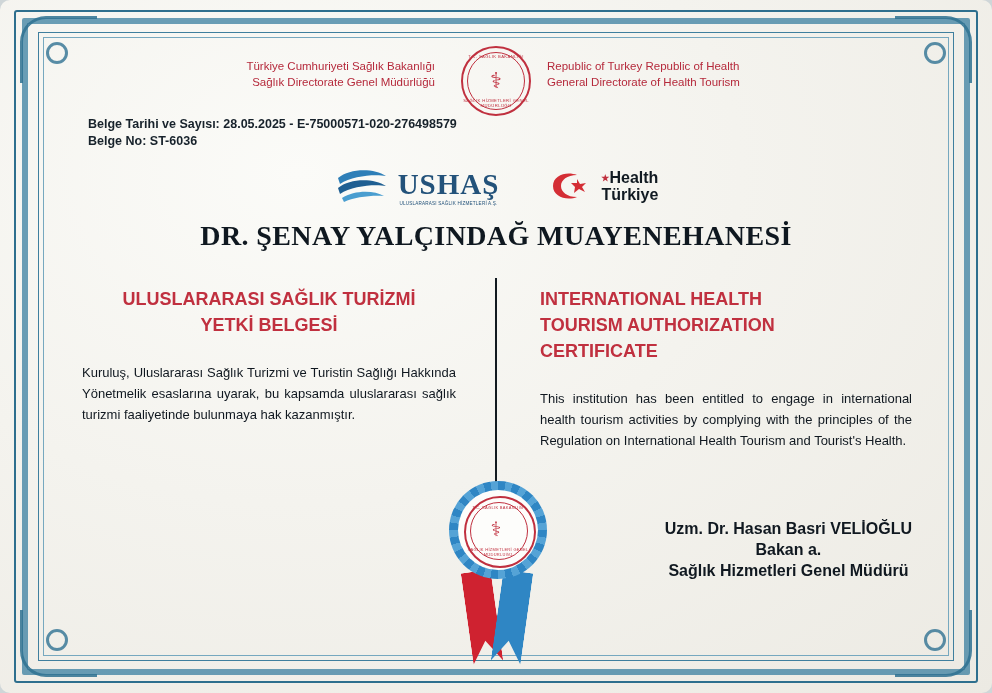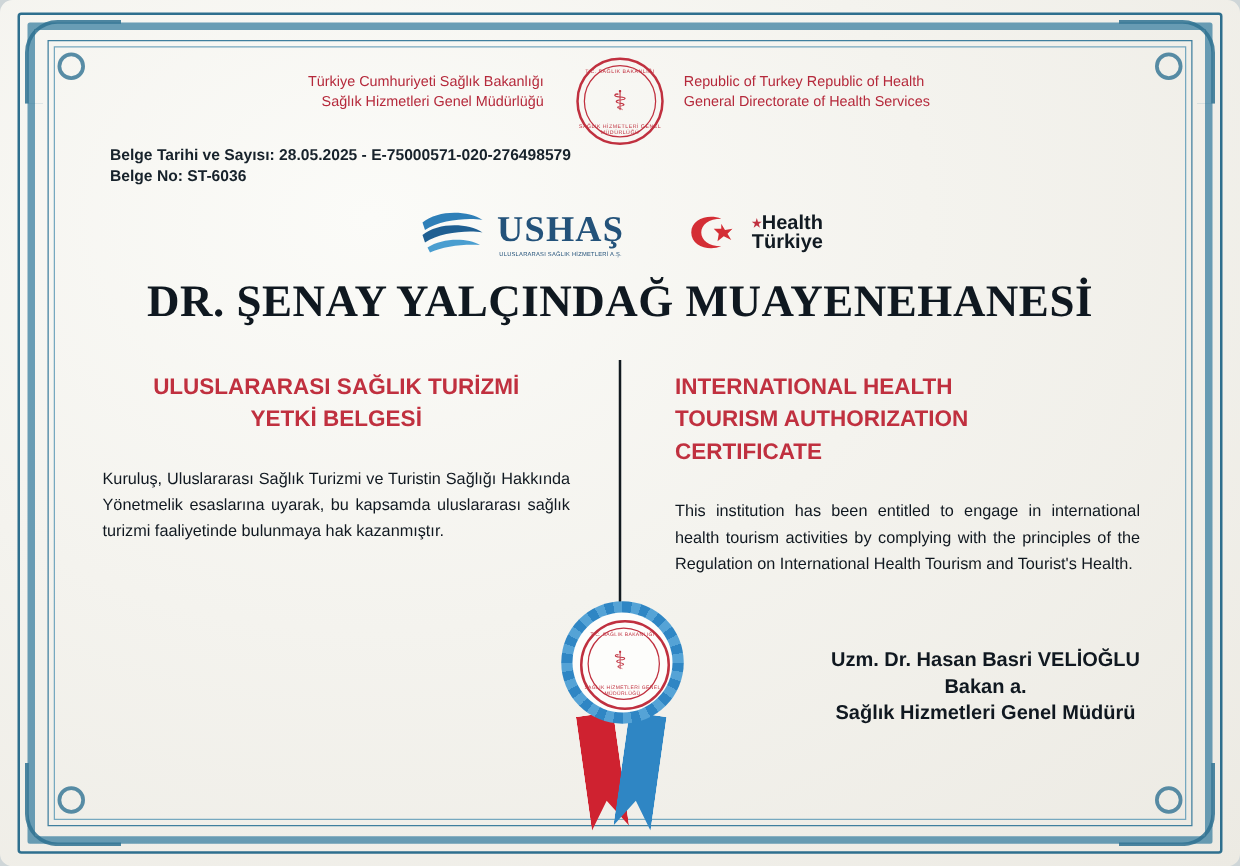--- a/index.html
+++ b/index.html
@@ -132,21 +132,21 @@
     line-height:15px;
   }
   .health-tr .ht-text .l1{font-size:16px;color:#111a22;font-weight:600;}
   .health-tr .ht-text .l2{font-size:16px;color:#111a22;font-weight:600;}
   .ht-star{color:#c0303f;font-size:9px;vertical-align:middle;}
 
   
   .org-title{
     text-align:center;
     font-family:"Liberation Serif", serif;
-    font-size:36px;font-weight:700;letter-spacing:.4px;color:#0f1820;
+    font-size:28px;font-weight:700;letter-spacing:.4px;color:#0f1820;
     margin-top:6px;
   }
 
   
   .body-wrap{
     position:relative;
     display:flex;margin-top:34px;
   }
   .divider{
     position:absolute;left:50%;top:-8px;bottom:-34px;width:2px;
@@ -234,34 +234,34 @@
   <div class="corner-dot tl"></div>
   <div class="corner-dot tr"></div>
   <div class="corner-dot bl"></div>
   <div class="corner-dot br"></div>
 
   <div class="content">
 
     <div class="header">
       <div class="hdr-tr">
         <div>Türkiye Cumhuriyeti Sağlık Bakanlığı</div>
-        <div>Sağlık Hizmetleri Genel Müdürlüğü</div>
+        <div>Sağlık Directorate Genel Müdürlüğü</div>
       </div>
 
       <div class="moh-seal">
         <div class="ring"></div>
         <div class="ring2"></div>
         <div class="txt">T.C. SAĞLIK BAKANLIĞI</div>
         <div class="star">⚕</div>
         <div class="txt b">SAĞLIK HİZMETLERİ GENEL MÜDÜRLÜĞÜ</div>
       </div>
 
       <div class="hdr-en">
         <div>Republic of Turkey Republic of Health</div>
-        <div>General Directorate of Health Services</div>
+        <div>General Directorate of Health Tourism</div>
       </div>
     </div>
 
     <div class="meta">
       <div class="row">
         <span class="label">Belge Tarihi ve Sayısı:</span>
         <span class="val">28.05.2025 - E-75000571-020-276498579</span>
       </div>
       <div class="row">
         <span class="label">Belge No:</span>

